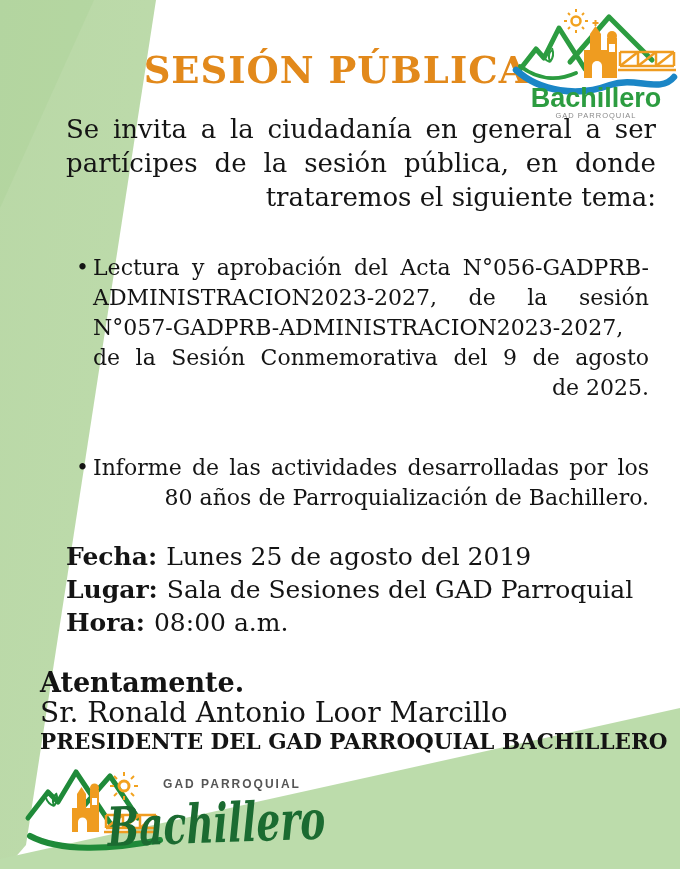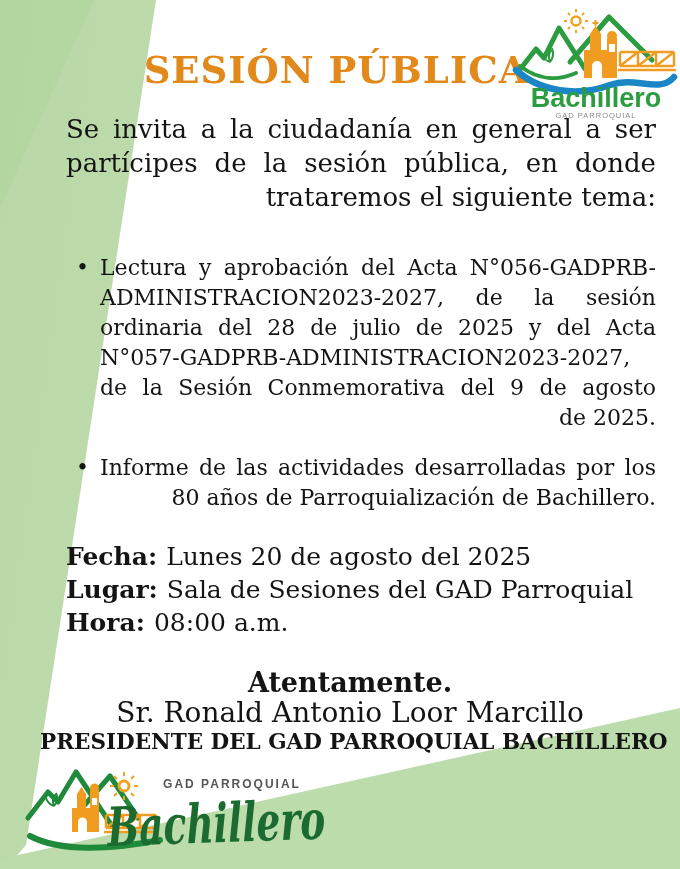--- a/index.html
+++ b/index.html
@@ -28,27 +28,27 @@
     text-align:center;font-size:37px;line-height:52px;font-weight:bold;
     color:#e2891b;letter-spacing:1px;white-space:nowrap;
   }
   
   .intro{position:absolute;left:66px;top:112px;width:590px;font-size:26px;line-height:34px;}
   .jline{text-align:justify;text-align-last:justify;text-justify:inter-word;}
   .lline{text-align:right;}
   .bullet-marker{position:absolute;left:76px;font-size:22px;line-height:30px;}
   .b1{top:253px;}
   .b2{top:453px;}
-  .bullet-text{position:absolute;left:100px;width:556px;font-size:22px;line-height:30px;}
+  .bullet-text{position:absolute;left:93px;width:556px;font-size:22px;line-height:30px;}
   .bullet-text.t1{top:253px;}
   .bullet-text.t2{top:453px;}
   .details{position:absolute;left:66px;top:540px;width:590px;font-size:25px;line-height:33px;}
   .details .lbl{font-weight:bold;text-align:center;}
   .details .val{margin-left:9px;}
-  .signature{position:absolute;left:40px;top:668px;width:620px;text-align:center;}
+  .signature{position:absolute;left:40px;top:668px;width:620px;text-align:left;}
   .sig-closing{font-size:27px;font-weight:bold;line-height:30px;}
   .sig-name{font-size:28px;line-height:30px;}
   .sig-role{font-size:21.5px;font-weight:bold;line-height:27px;white-space:nowrap;}
   
   .logo-top{position:absolute;left:512px;top:6px;}
   .logo-bottom{position:absolute;left:20px;top:742px;}
 </style>
 </head>
 <body>
 
@@ -116,35 +116,34 @@
   <div class="intro">
     <div class="jline">Se invita a la ciudadanía en general a ser</div>
     <div class="jline">partícipes de la sesión pública, en donde</div>
     <div class="lline">trataremos el siguiente tema:</div>
   </div>
 
   <div class="bullet-marker b1">•</div>
   <div class="bullet-text t1">
     <div class="jline">Lectura y aprobación del Acta N°056-GADPRB-</div>
     <div class="jline">ADMINISTRACION2023-2027, de la sesión</div>
-    <div class="jline">ordinaria del 28 de julio de 2025 y del Acta</div>
     <div class="jline">N°057-GADPRB-ADMINISTRACION2023-2027,</div>
     <div class="jline">de la Sesión Conmemorativa del 9 de agosto</div>
     <div class="lline">de 2025.</div>
   </div>
 
   <div class="bullet-marker b2">•</div>
   <div class="bullet-text t2">
     <div class="jline">Informe de las actividades desarrolladas por los</div>
     <div class="lline">80 años de Parroquialización de Bachillero.</div>
   </div>
 
   <div class="details">
     <div>
-      <span class="lbl">Fecha:</span><span class="val">Lunes 20 de agosto del 2025</span>
+      <span class="lbl">Fecha:</span><span class="val">Lunes 25 de agosto del 2019</span>
     </div>
     <div>
       <span class="lbl">Lugar:</span><span class="val">Sala de Sesiones del GAD Parroquial</span>
     </div>
     <div>
       <span class="lbl">Hora:</span><span class="val">08:00 a.m.</span>
     </div>
   </div>
 
   <div class="signature">

